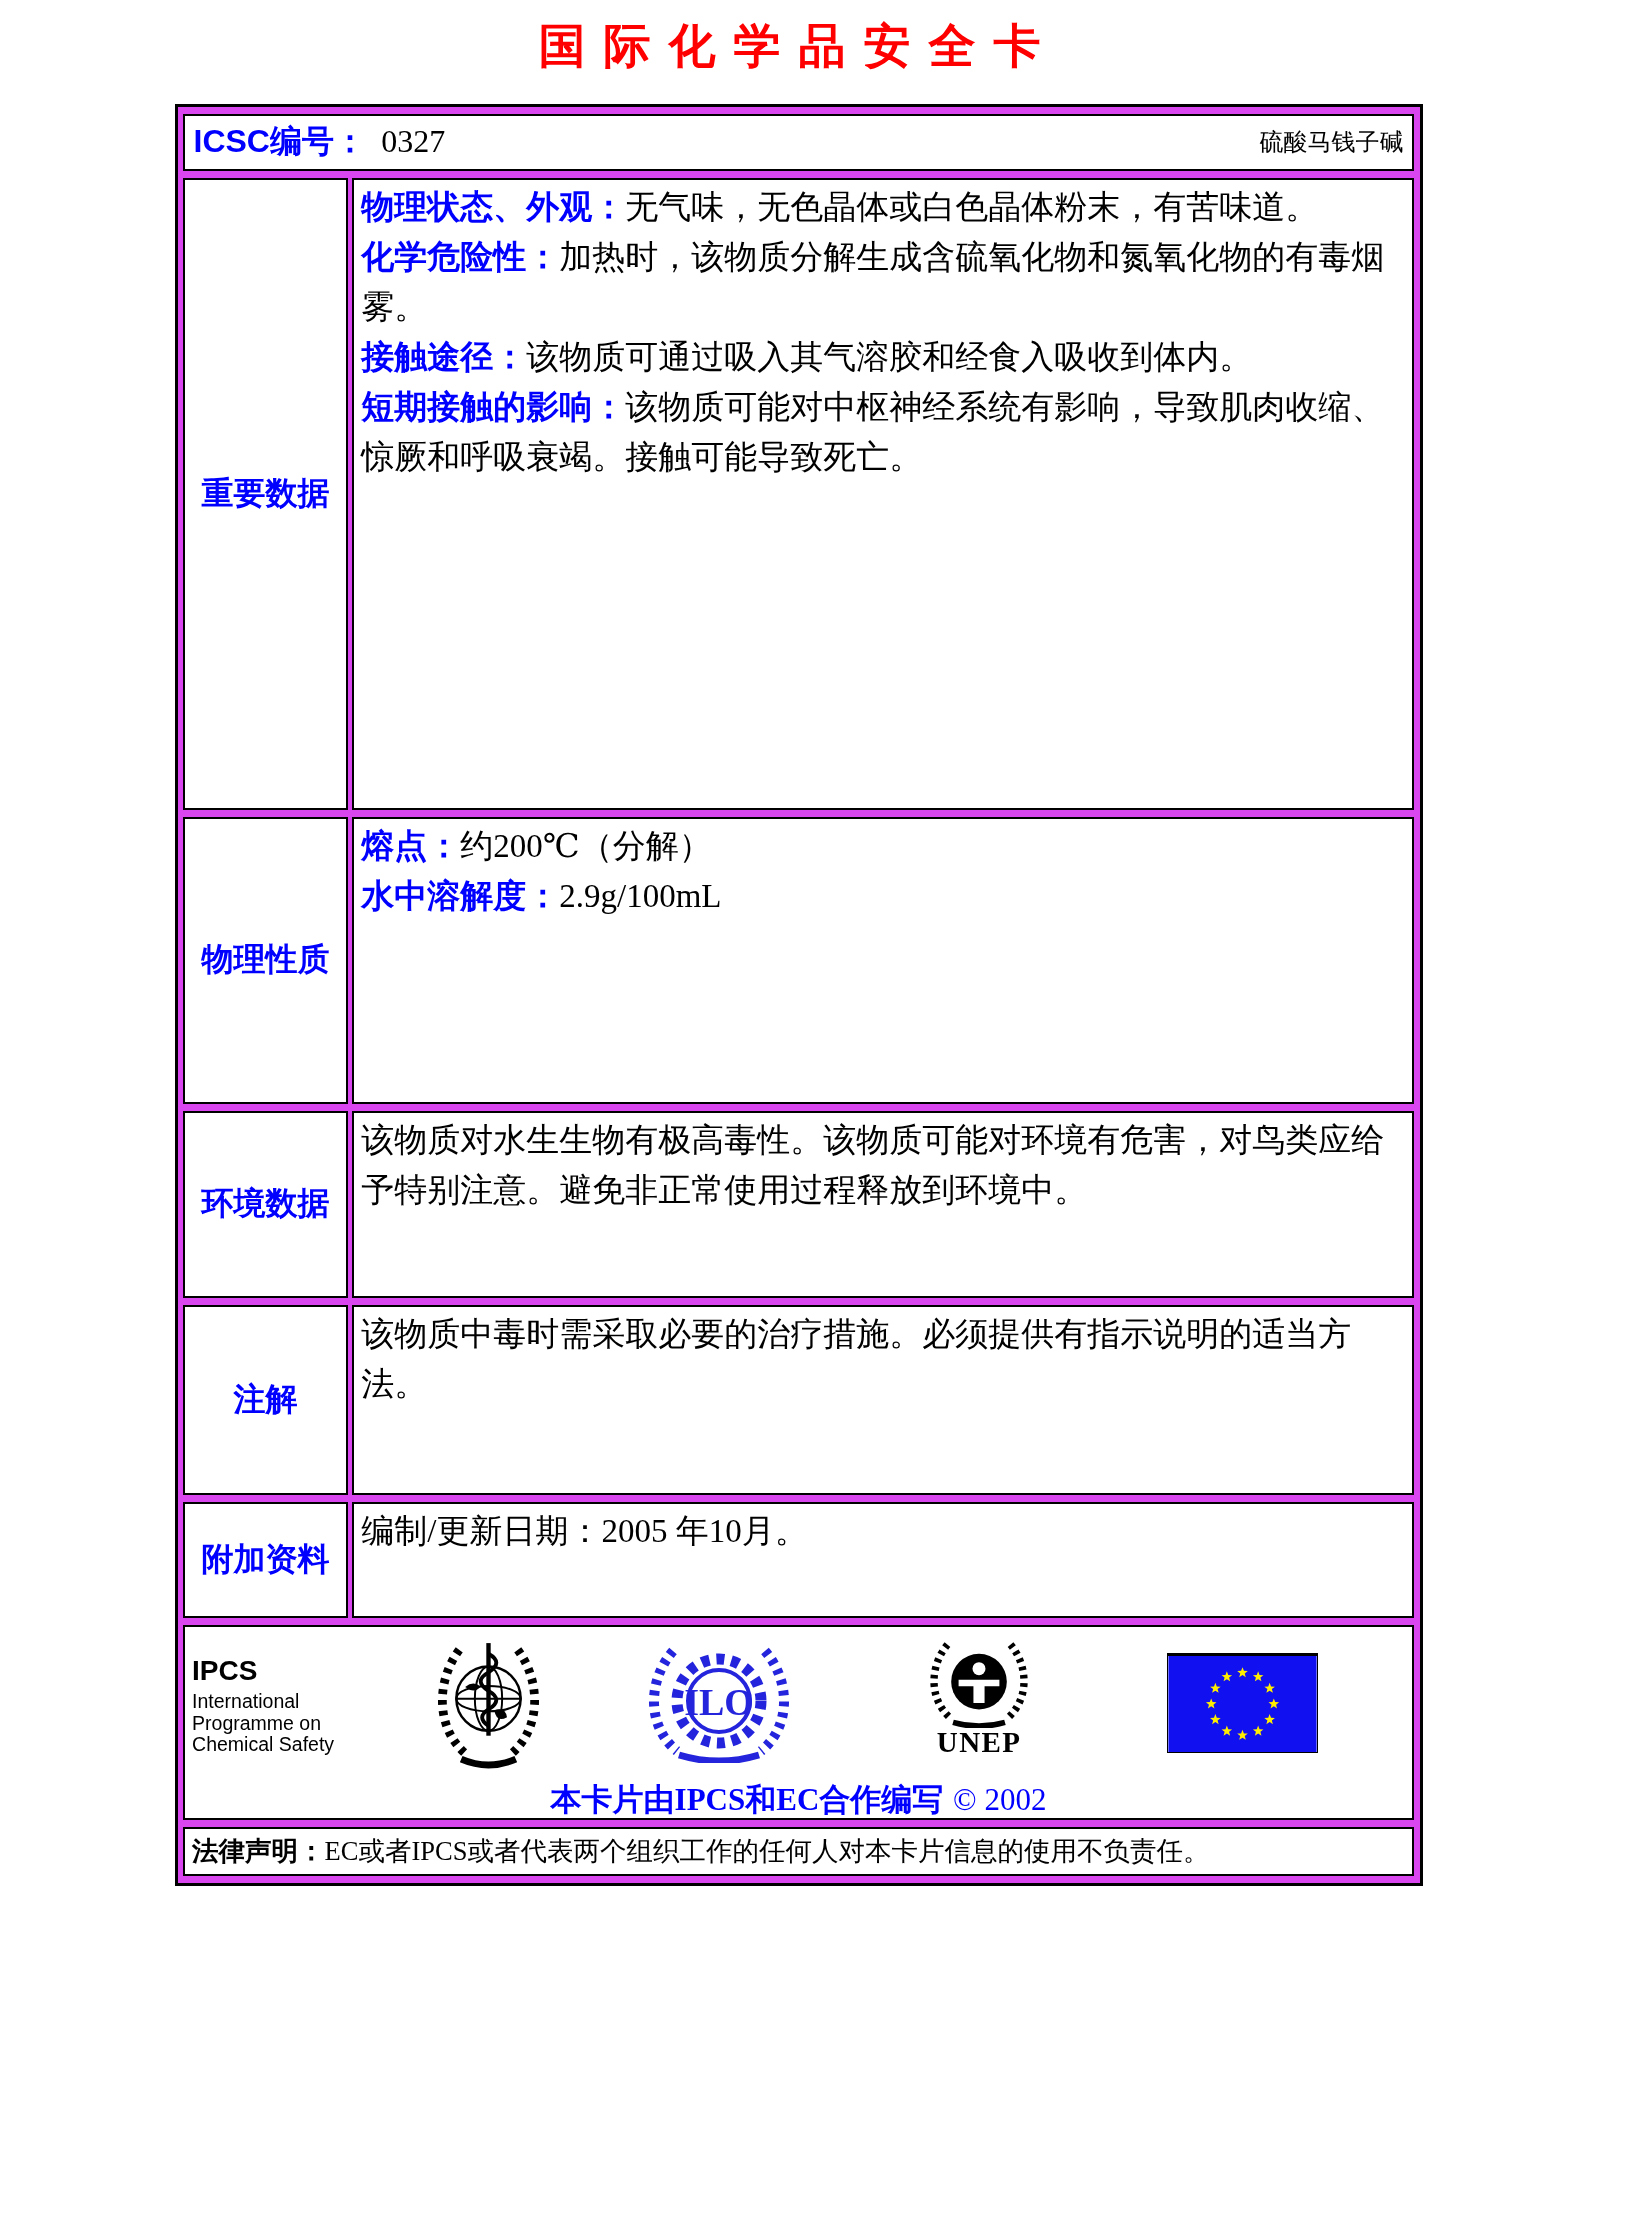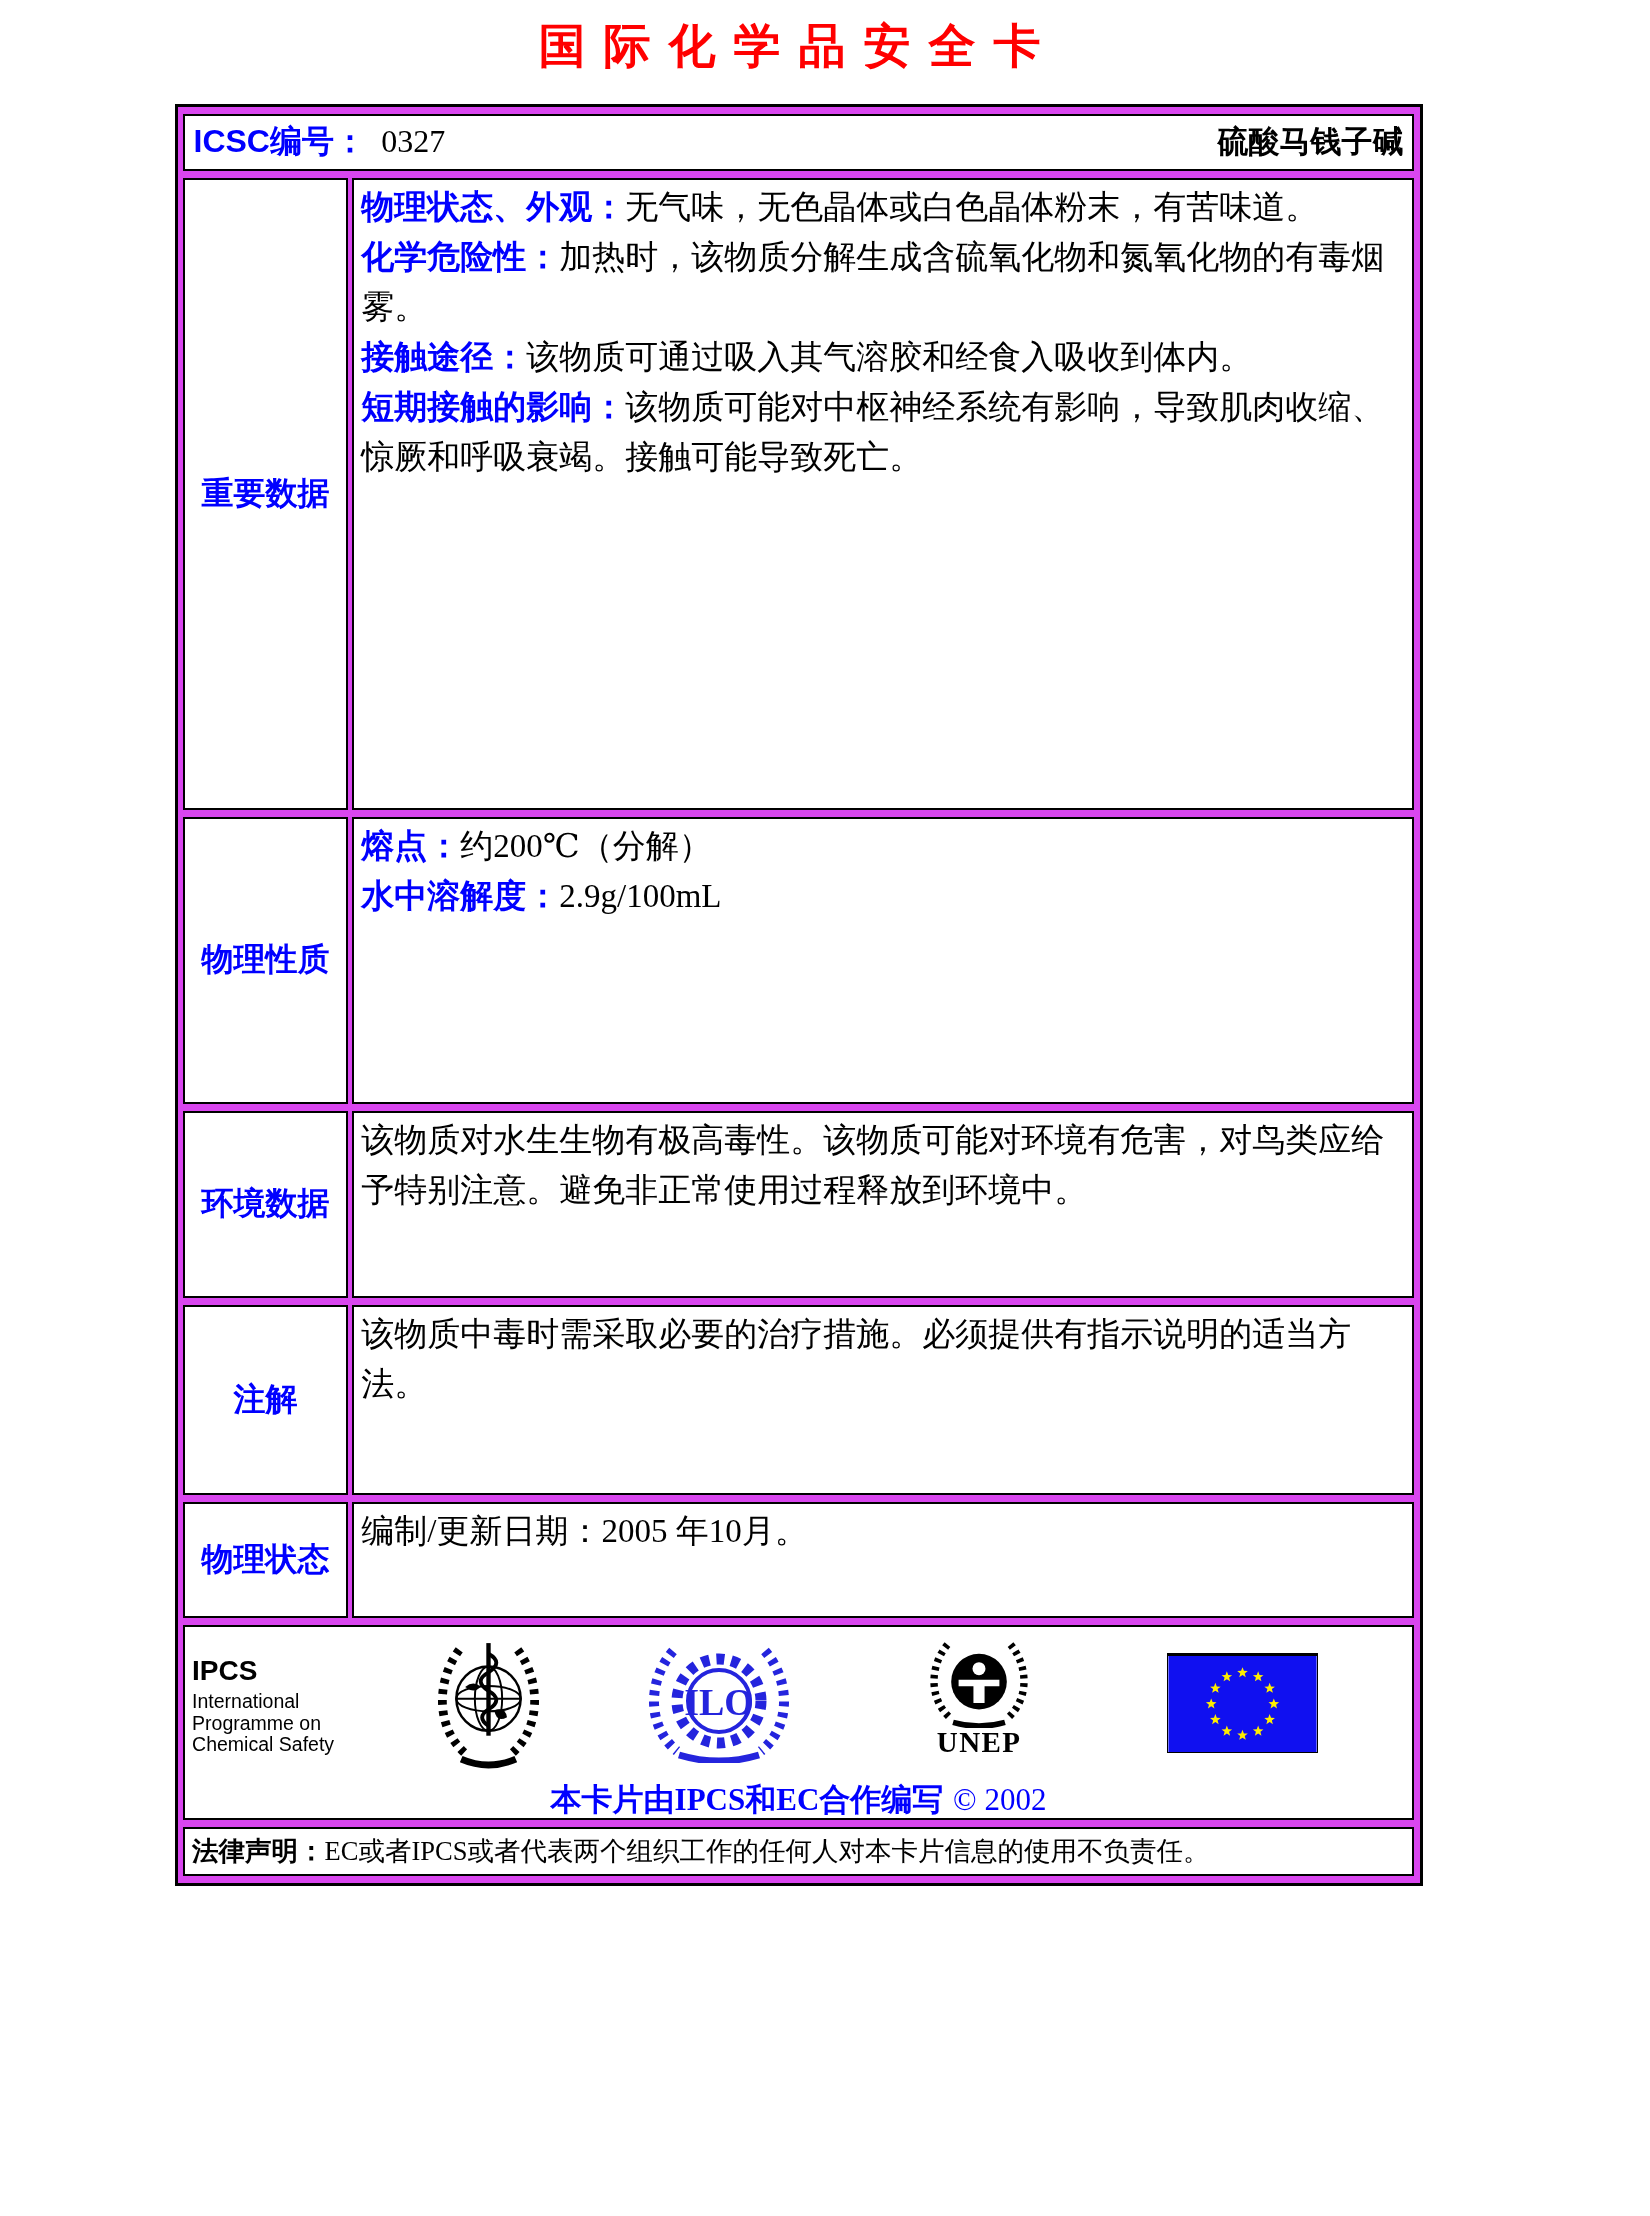--- a/index.html
+++ b/index.html
@@ -13,21 +13,21 @@
          padding:7px 5.6px;display:flex;flex-direction:column;gap:7px;background:#d946ef;}
 
   .row{display:flex;gap:4.2px;box-sizing:border-box;}
   .box{border:2.1px solid #000;box-sizing:border-box;background:#fff;}
 
   
   .head-row{height:57px;}
   .head-box{flex:1;display:flex;justify-content:space-between;align-items:center;padding:0 8.4px;}
   .icsc-label{color:#0000ff;font-family:"Liberation Sans","DejaVu Sans",sans-serif;font-weight:bold;font-size:32px;}
   .icsc-number{font-size:32px;margin-left:15.3px;}
-  .substance{font-size:31px;font-weight:bold;}
+  .substance{font-size:24px;}
 
   
   .label-cell{width:165px;display:flex;align-items:center;justify-content:center;
               color:#0000ff;font-family:"Liberation Sans","DejaVu Sans",sans-serif;
               font-weight:bold;font-size:32px;text-align:center;}
   .content-cell{flex:1;padding:2.8px 4.2px 0 7px;overflow:hidden;}
   .content-cell p{margin:0;font-size:33px;line-height:50px;}
   .k{color:#0000ff;font-family:"Liberation Sans","DejaVu Sans",sans-serif;font-weight:bold;}
 
   .r-important{height:632px;}
@@ -103,21 +103,21 @@
     </div>
 
     <div class="row r-notes">
       <div class="box label-cell">注解</div>
       <div class="box content-cell">
         <p>该物质中毒时需采取必要的治疗措施。必须提供有指示说明的适当方法。</p>
       </div>
     </div>
 
     <div class="row r-additional">
-      <div class="box label-cell">物理状态</div>
+      <div class="box label-cell">附加资料</div>
       <div class="box content-cell">
         <p>编制/更新日期：2005 年10月。</p>
       </div>
     </div>
 
     <div class="row r-logos">
       <div class="box logos-box">
 
         <div class="ipcs-block">
           <div class="ipcs-acronym">IPCS</div>

